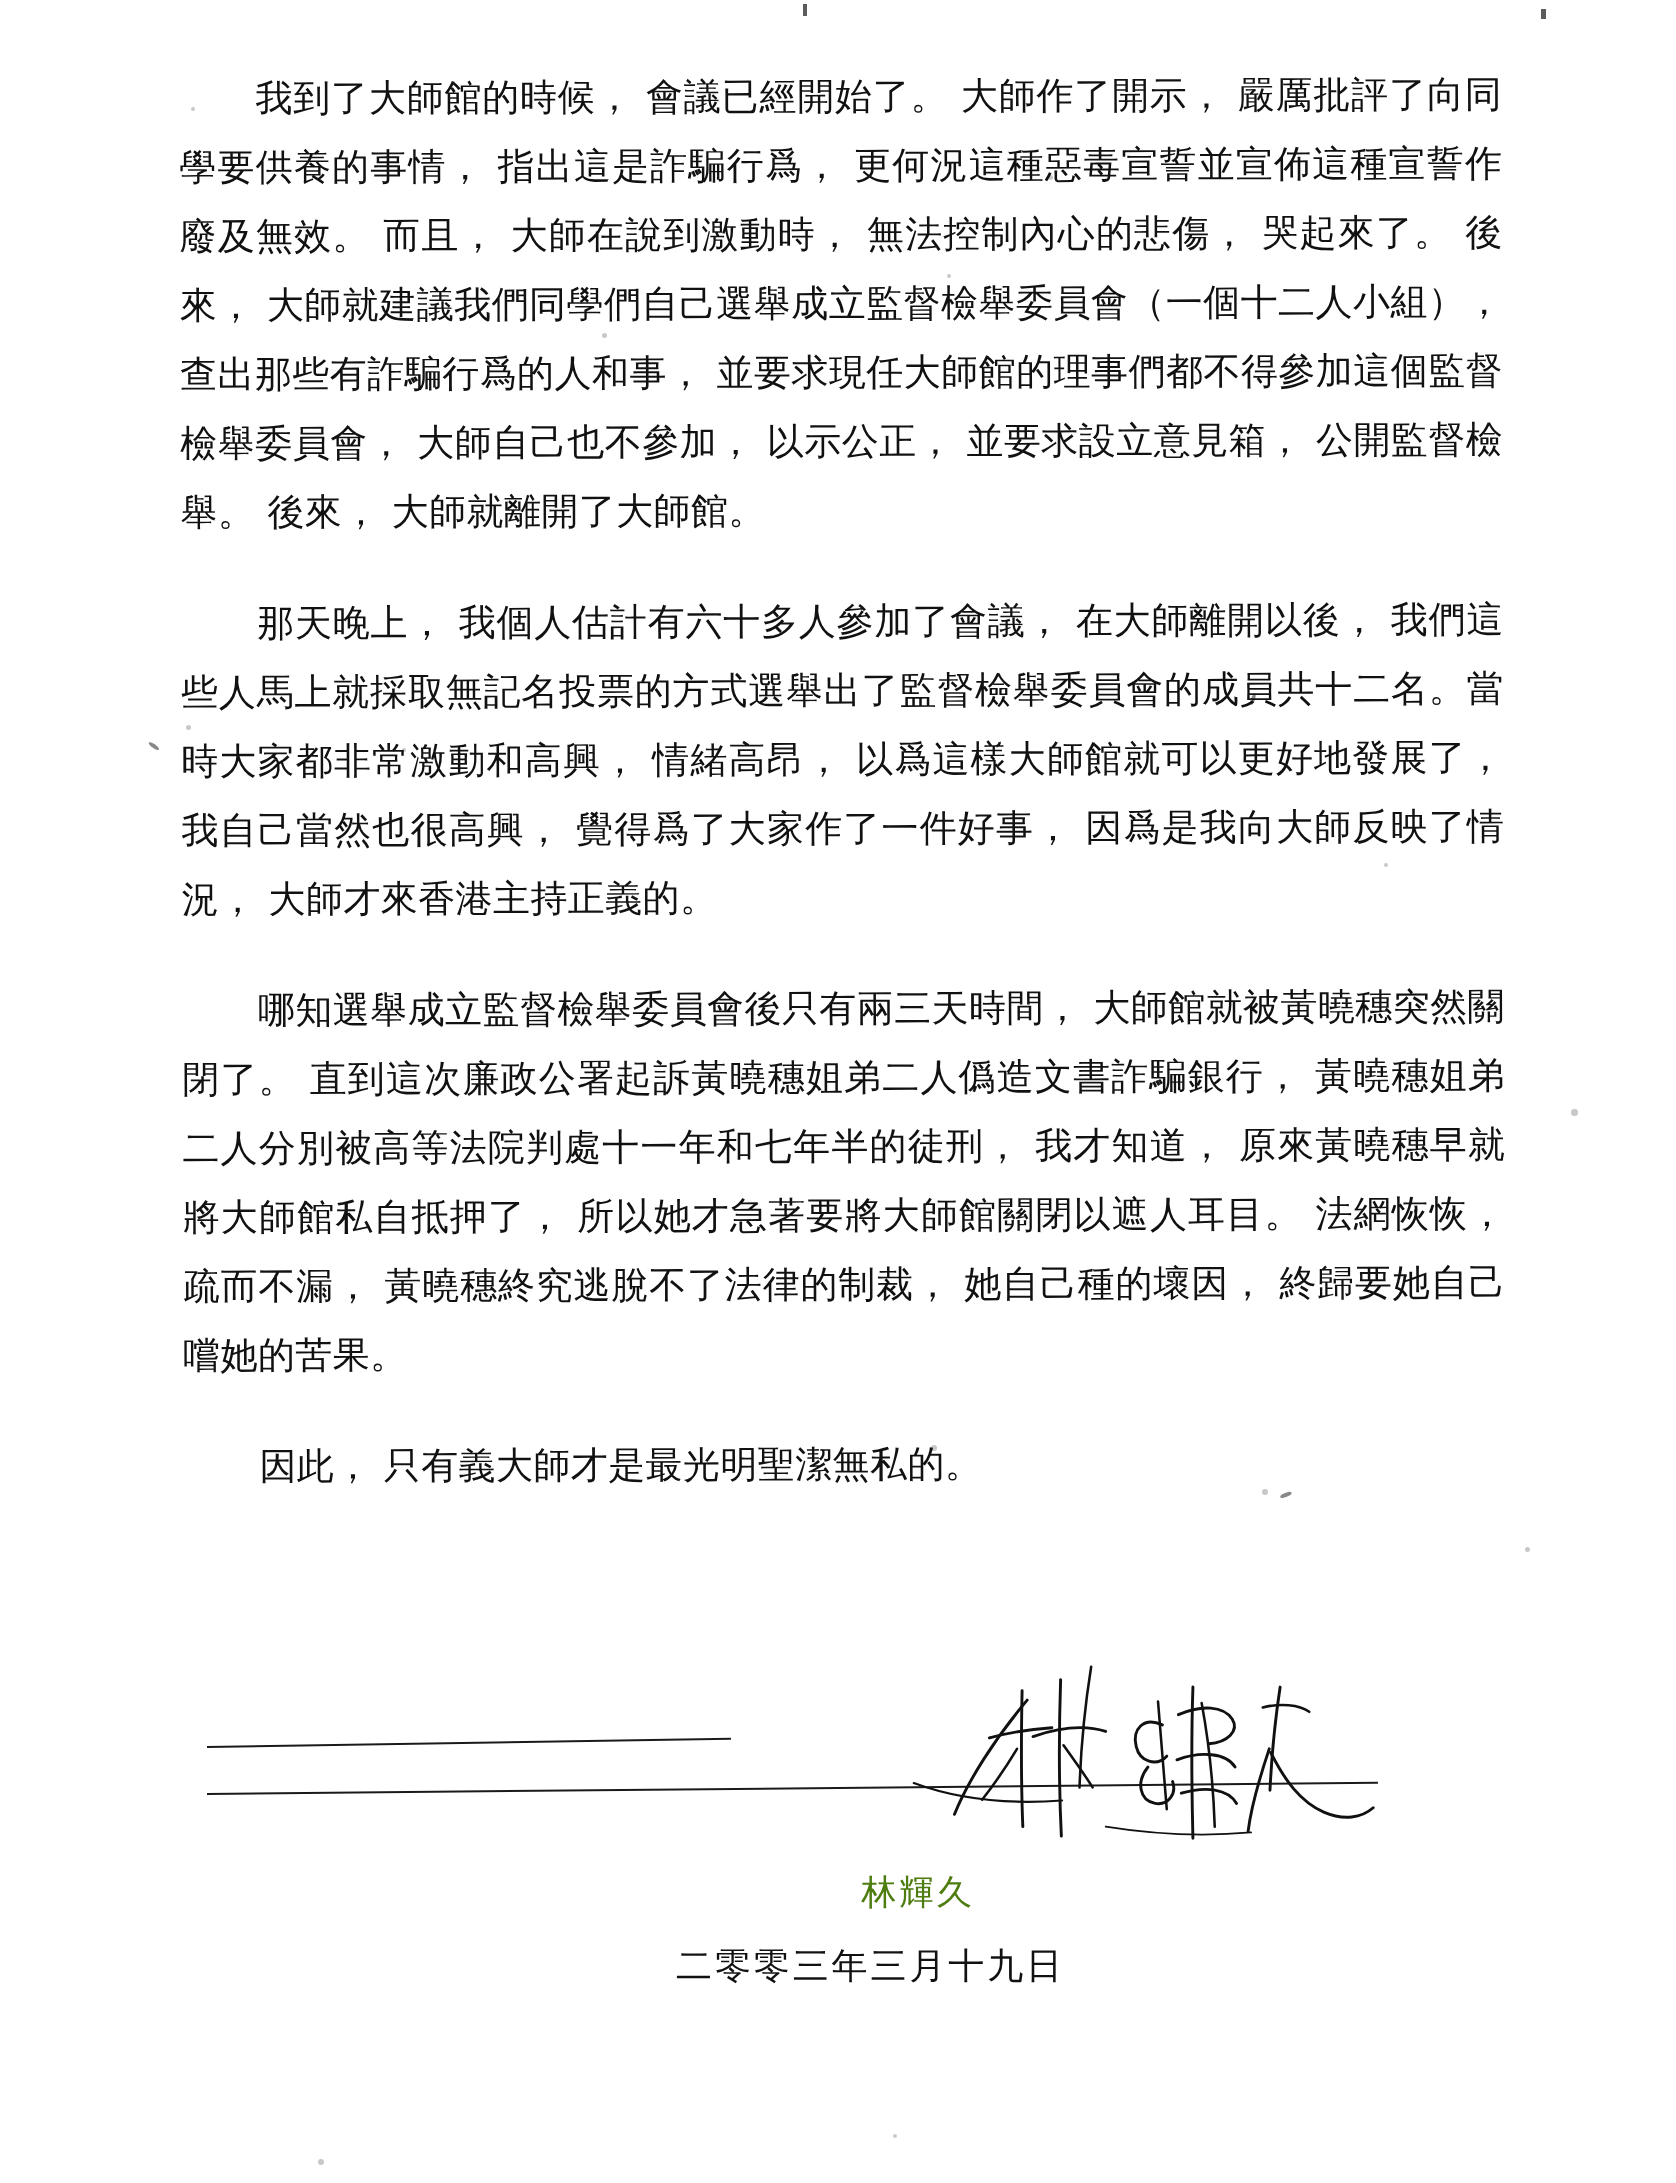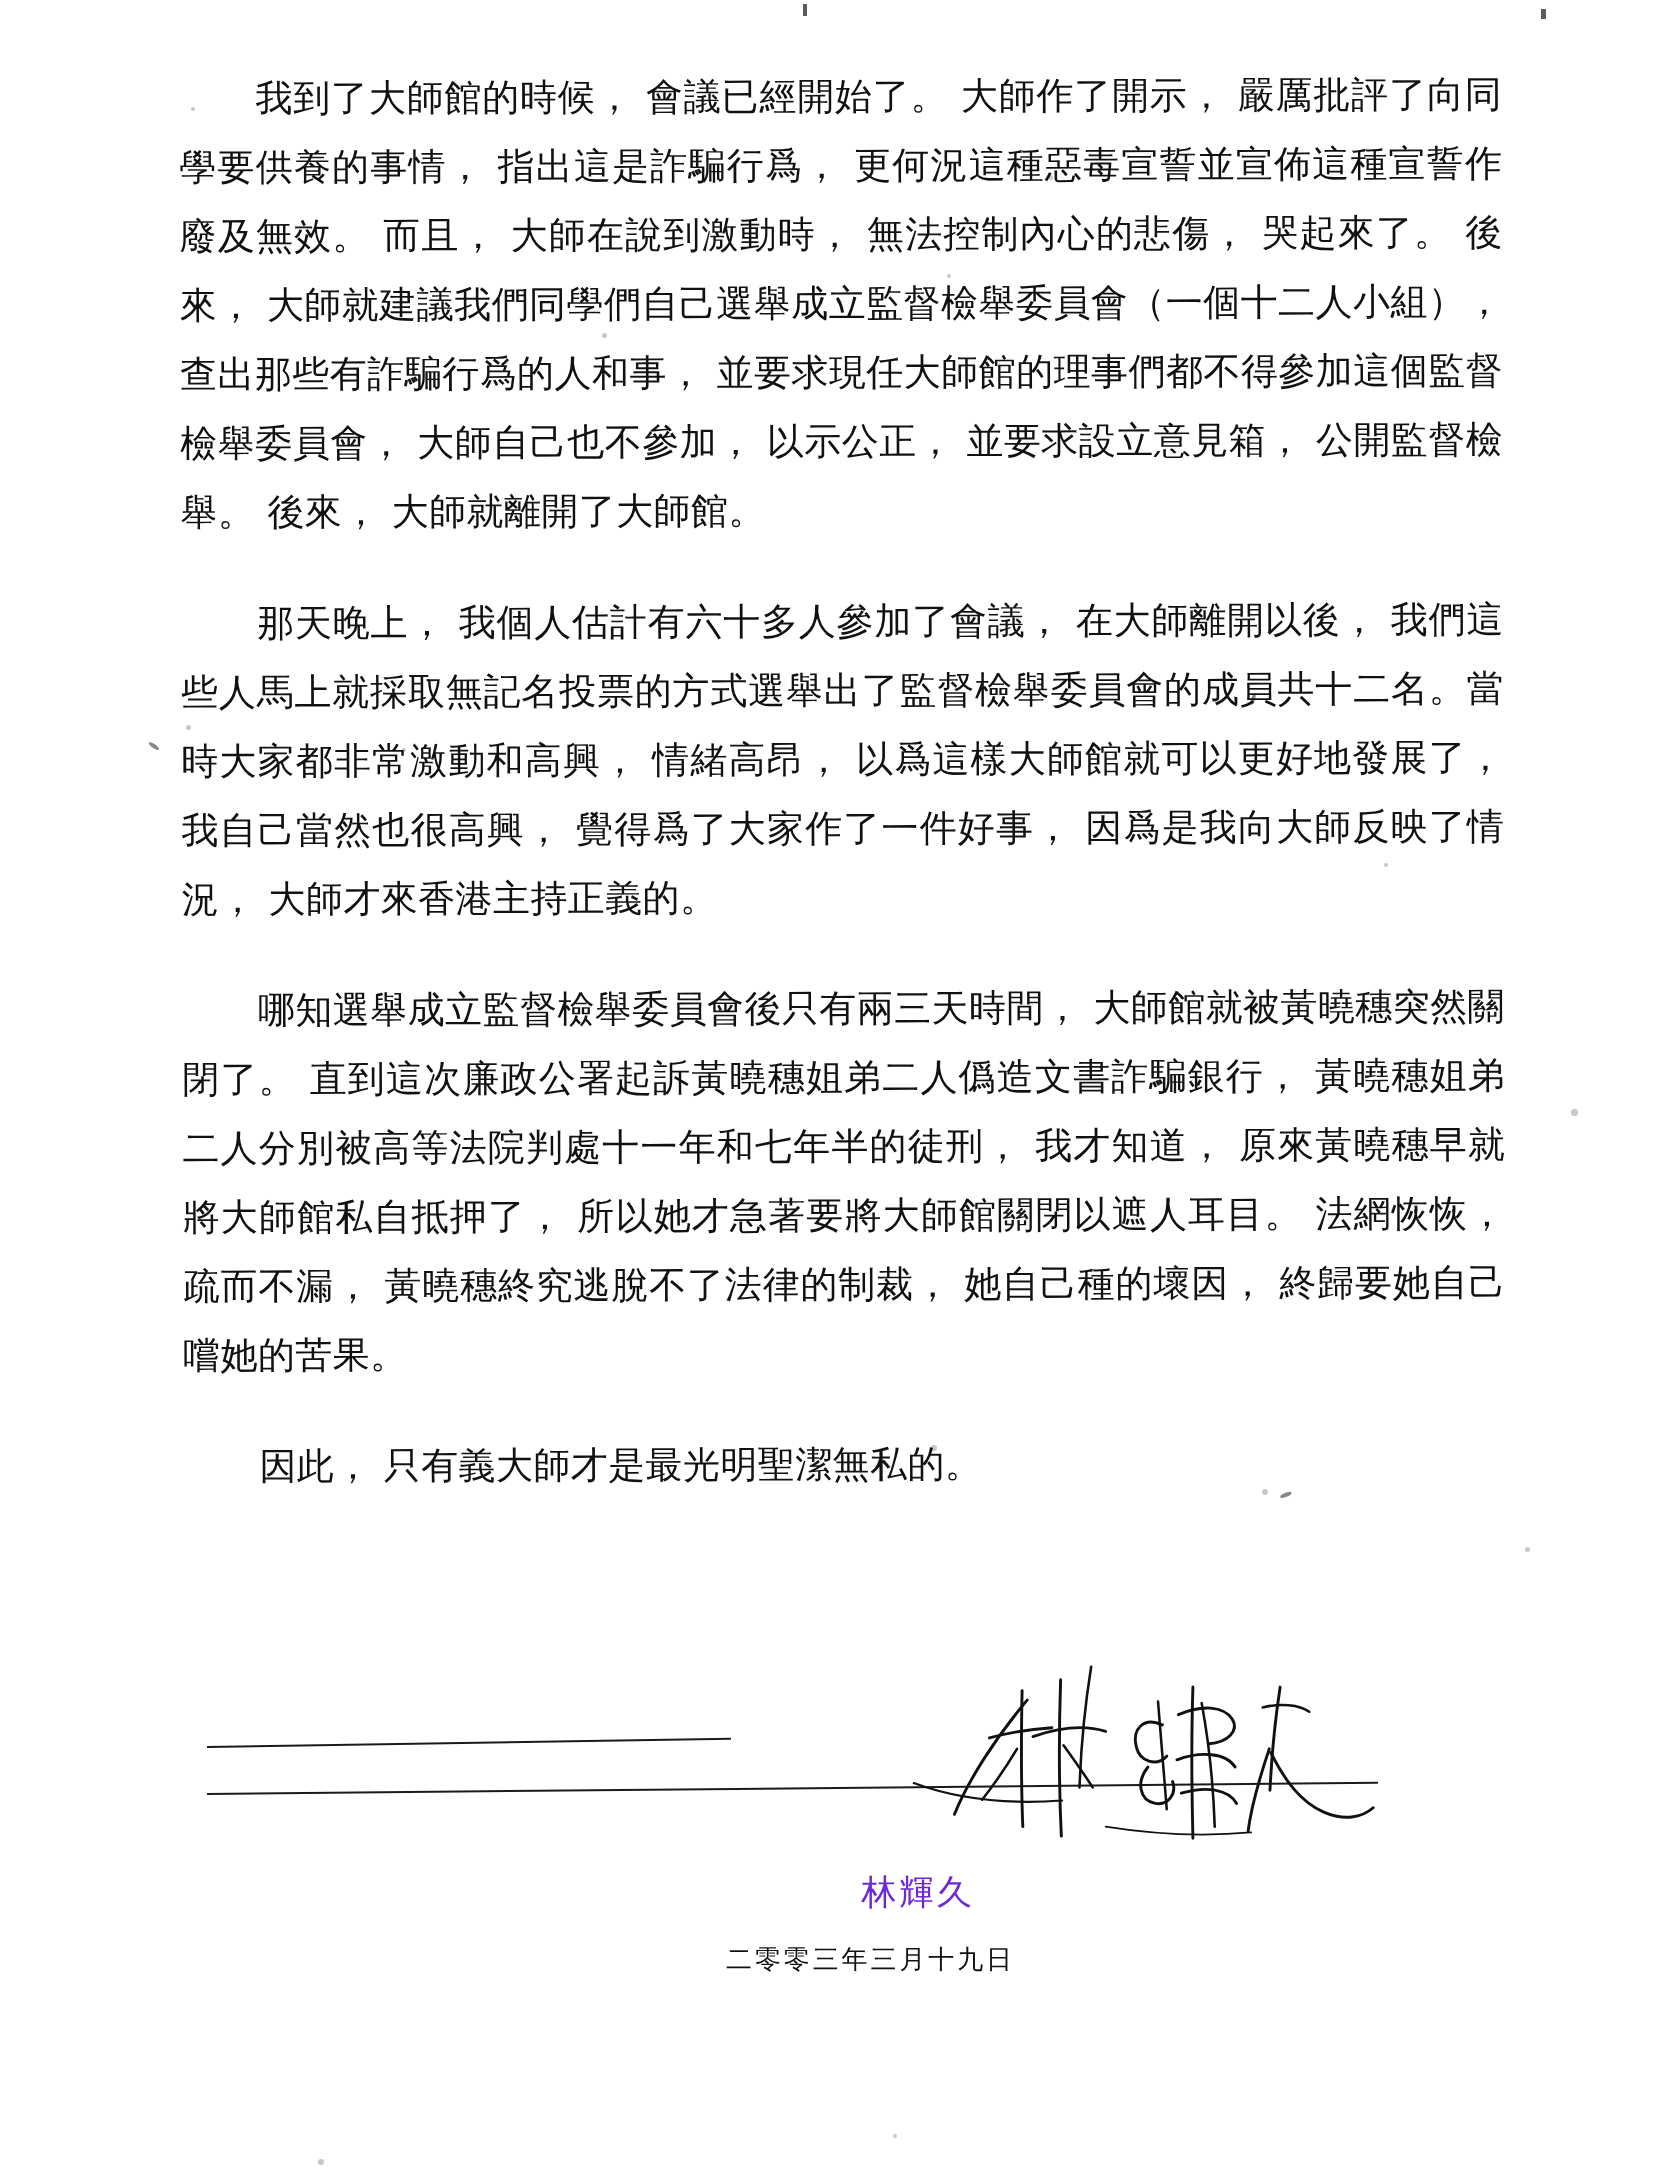--- a/index.html
+++ b/index.html
@@ -93,33 +93,33 @@
   .signature svg { display: block; width: 509px; height: 189px; }
 
   .printed-name {
     position: absolute;
     left: 0;
     top: 218px;
     width: 1676px;
     text-align: center;
     font-family: "DejaVu Sans", "Liberation Sans", sans-serif;
     font-size: 35px;
-    color: #6d28d9;
+    color: #4d7c0f;
     letter-spacing: 2.9px;
     padding-left: 160px;
     box-sizing: border-box;
   }
   .date-line {
     position: absolute;
     left: 0;
     top: 291px;
     width: 1676px;
     text-align: center;
     font-family: "DejaVu Sans", "Liberation Sans", sans-serif;
-    font-size: 26px;
+    font-size: 36px;
     color: #111;
     letter-spacing: 2.9px;
     padding-left: 65px;
     box-sizing: border-box;
   }
 </style>
 </head>
 <body>
 
 <div class="page">

